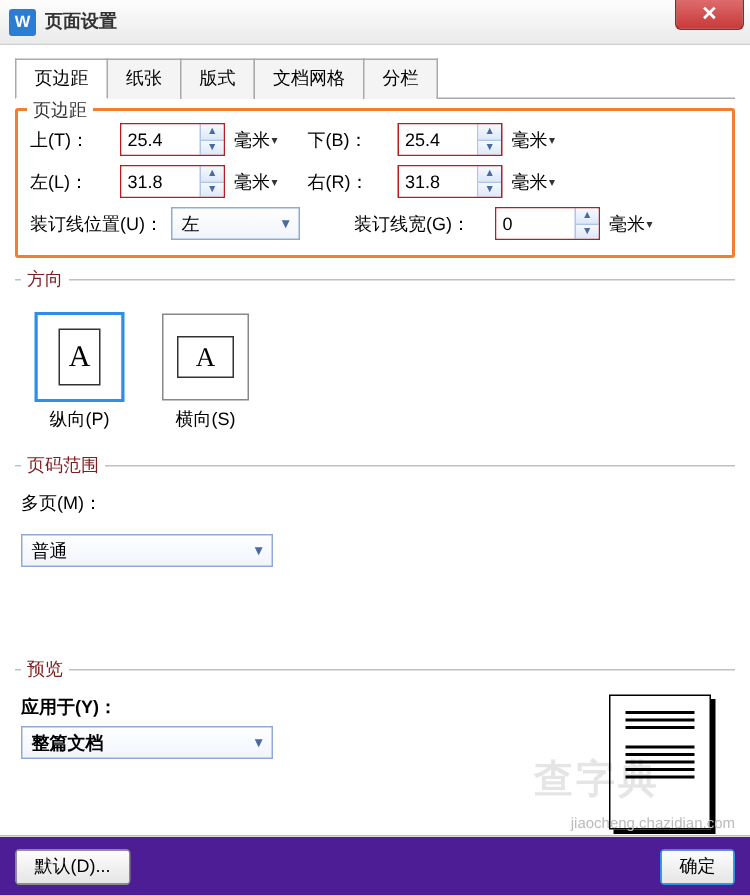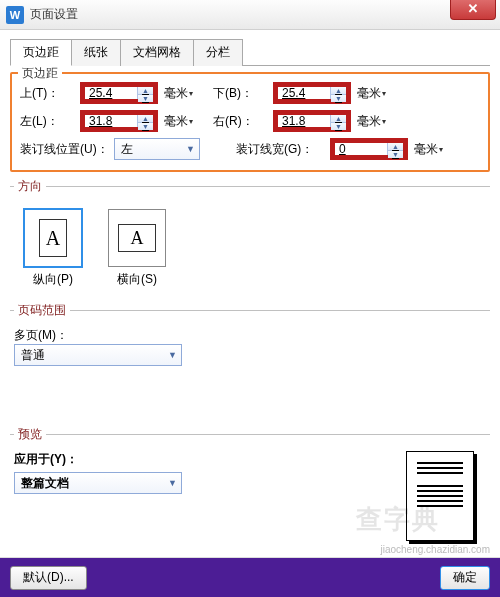--- a/index.html
+++ b/index.html
@@ -1,40 +1,40 @@
 <!DOCTYPE html>
 <html><head>
 <meta charset="utf-8">
 <style>
 * { box-sizing: border-box; margin: 0; padding: 0; }
 body { font-family: "Microsoft YaHei", SimSun, sans-serif; font-size: 12px; background: #fff; width: 500px; height: 597px; overflow: hidden; }
 
 .titlebar { height: 30px; background: linear-gradient(#fdfdfd, #eaeaea); border-bottom: 1px solid #d0d0d0; display: flex; align-items: center; padding-left: 6px; position: relative; }
 .titlebar .app-icon { width: 18px; height: 18px; background: #2b7cd3; display: inline-flex; align-items: center; justify-content: center; color: #fff; font-weight: bold; font-size: 11px; margin-right: 6px; border-radius: 2px; }
-.titlebar .title { color: #333; }
+.titlebar .title { color: #333; font-weight: bold; }
 .close-btn { position: absolute; right: 4px; top: -2px; width: 46px; height: 22px; background: linear-gradient(#e07070, #c83a3a); border: 1px solid #a02020; border-top: none; border-radius: 0 0 4px 4px; color: #fff; display: flex; align-items: center; justify-content: center; font-size: 13px; font-weight: bold; cursor: pointer; }
 
 .dialog-body { padding: 8px 10px 6px 10px; }
 
 .tabs { display: flex; border-bottom: 1px solid #a9a9a9; margin-bottom: 6px; }
 .tab { padding: 4px 12px; border: 1px solid #a9a9a9; border-bottom: none; background: #f4f4f4; margin-right: -1px; cursor: pointer; position: relative; top: 1px; }
 .tab.active { background: #fff; border-bottom: 1px solid #fff; z-index: 1; }
 
 .group-margin { border: 2px solid #f08030; border-radius: 2px; padding: 8px 8px 10px 8px; position: relative; margin-bottom: 6px; }
 .group-margin .legend { position: absolute; top: -9px; left: 6px; background: #fff; padding: 0 4px; color: #333; }
 
 fieldset.group { border: 1px solid #c0c0c0; border-left: none; border-right: none; border-bottom: none; padding: 8px 4px 8px 4px; margin-top: 6px; margin-bottom: 4px; position: relative; }
 fieldset.group legend { padding: 0 4px; color: #7f1d1d; }
 
 .row { display: flex; align-items: center; margin-bottom: 6px; gap: 4px; }
 .row:last-child { margin-bottom: 0; }
 .lbl { width: 56px; }
 .lbl-wide { width: 90px; }
 
-.spinwrap { display: inline-flex; align-items: stretch; border: 5px solid #b91c1c; background: #fff; height: 22px; text-decoration: underline; }
+.spinwrap { display: inline-flex; align-items: stretch; border: 1px solid #b91c1c; background: #fff; height: 22px; }
 .spinwrap input { border: none; width: 52px; padding: 0 4px; font-size: 12px; outline: none; }
 .spin-btns { display: flex; flex-direction: column; width: 16px; border-left: 1px solid #b0c4e6; }
 .spin-btn { flex: 1; background: linear-gradient(#f6f9fe,#dde8f8); border: none; font-size: 7px; line-height: 1; color: #4a6aa0; cursor: pointer; display: flex; align-items: center; justify-content: center; }
 .spin-btn:first-child { border-bottom: 1px solid #b0c4e6; }
 
 .unit { margin-left: 2px; display: inline-flex; align-items: center; gap: 1px; }
 .unit .dd { font-size: 8px; color: #333; cursor: pointer; }
 
 .spacer { width: 12px; }
 
@@ -73,20 +73,21 @@
   <span class="app-icon">W</span>
   <span class="title">页面设置</span>
   <div class="close-btn">✕</div>
 </div>
 
 <div class="dialog-body">
 
   <div class="tabs">
     <div class="tab active">页边距</div>
     <div class="tab">纸张</div>
+    <div class="tab">版式</div>
     <div class="tab">文档网格</div>
     <div class="tab">分栏</div>
   </div>
 
   <div class="group-margin">
     <span class="legend">页边距</span>
 
     <div class="row">
       <span class="lbl">上(T)：</span>
       <span class="spinwrap">
@@ -178,21 +179,21 @@
         <div class="box">
             <div class="page-l">A</div>
           </div>
         <div>横向(S)</div>
       </div>
     </div>
   </fieldset>
 
   <fieldset class="group">
     <legend>页码范围</legend>
-    <div class="row" style="flex-direction:column;align-items:flex-start;gap:0">
+    <div class="row" style="flex-direction:column;align-items:flex-start;gap:12px">
       <span>多页(M)：</span>
       <span class="combo w160">
         <span>普通</span>
         <span class="arrow">▼</span>
       </span>
     </div>
     <div style="height:40px"></div>
   </fieldset>
 
   <fieldset class="group">

